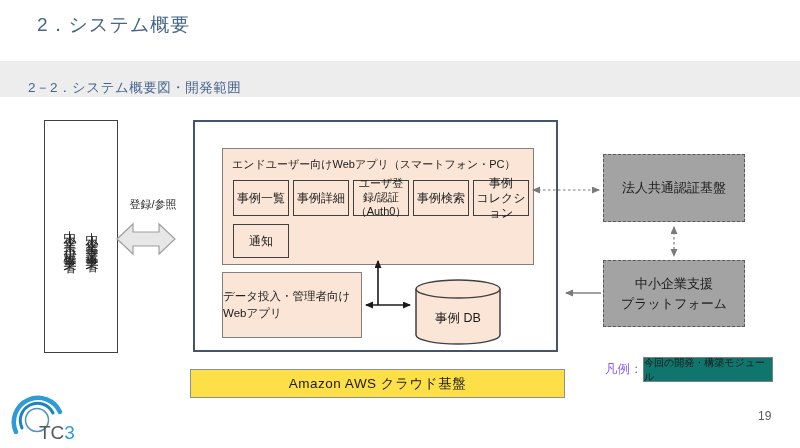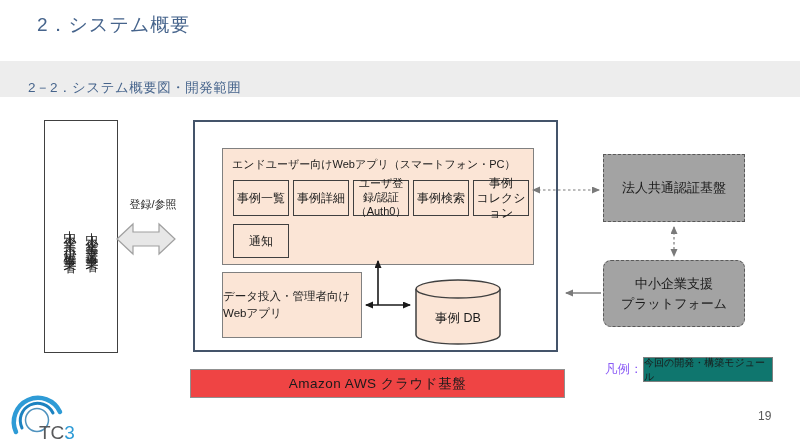--- a/index.html
+++ b/index.html
@@ -122,21 +122,21 @@
     position: absolute;
     left: 0; top: 32px; width: 88px;
     text-align: center;
     font-size: 12.5px;
     color: #1a1a1a;
   }
 
   .aws-bar {
     left: 190px; top: 369px;
     width: 375px; height: 29px;
-    background: #ef4444;
+    background: #fde047;
     border: 1px solid #909090;
     display: flex;
     align-items: center;
     justify-content: center;
     font-size: 13.5px;
     letter-spacing: 0.5px;
     color: #1a1a1a;
   }
 
   .dashed-box {
@@ -145,21 +145,21 @@
     display: flex;
     flex-direction: column;
     align-items: center;
     justify-content: center;
     font-size: 13px;
     line-height: 1.5;
     text-align: center;
     color: #1a1a1a;
   }
   .auth-box { left: 603px; top: 154px; width: 142px; height: 68px; }
-  .platform-box { left: 603px; top: 260px; width: 142px; height: 67px; border-radius: 8px; }
+  .platform-box { left: 603px; top: 260px; width: 142px; height: 67px; }
 
   .legend-label { left: 605px; top: 361px; font-size: 12.5px; color: #8b5cf6; }
   .legend-box {
     left: 643px; top: 357px;
     width: 130px; height: 25px;
     background: #0f766e;
     border: 1px solid #7F7F7F;
     display: flex;
     align-items: center;
     justify-content: center;

